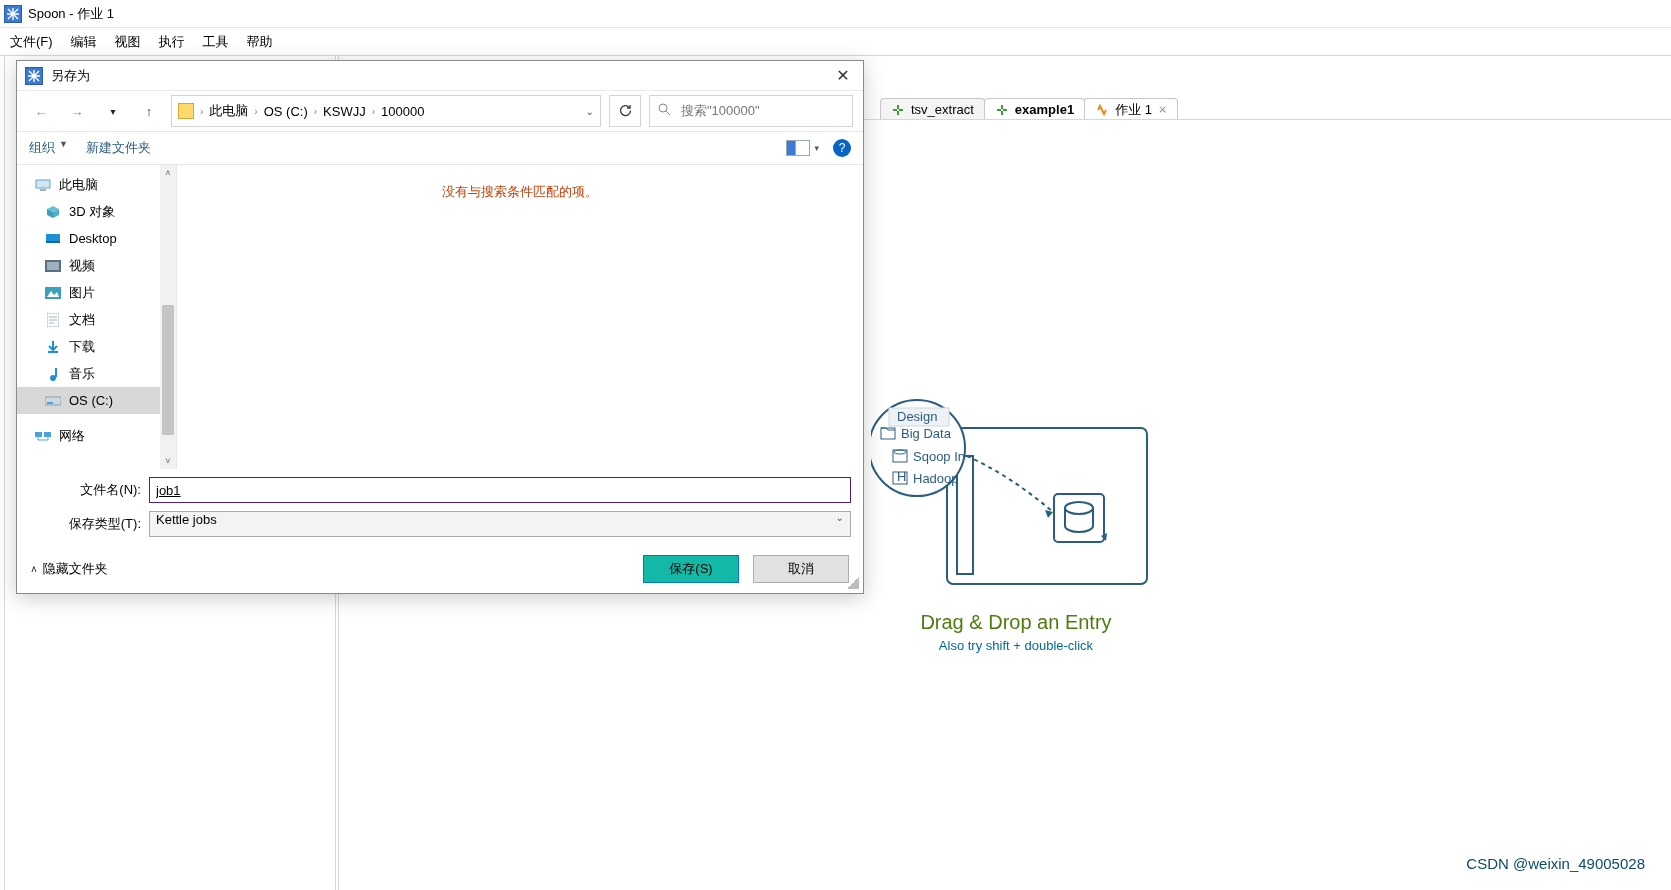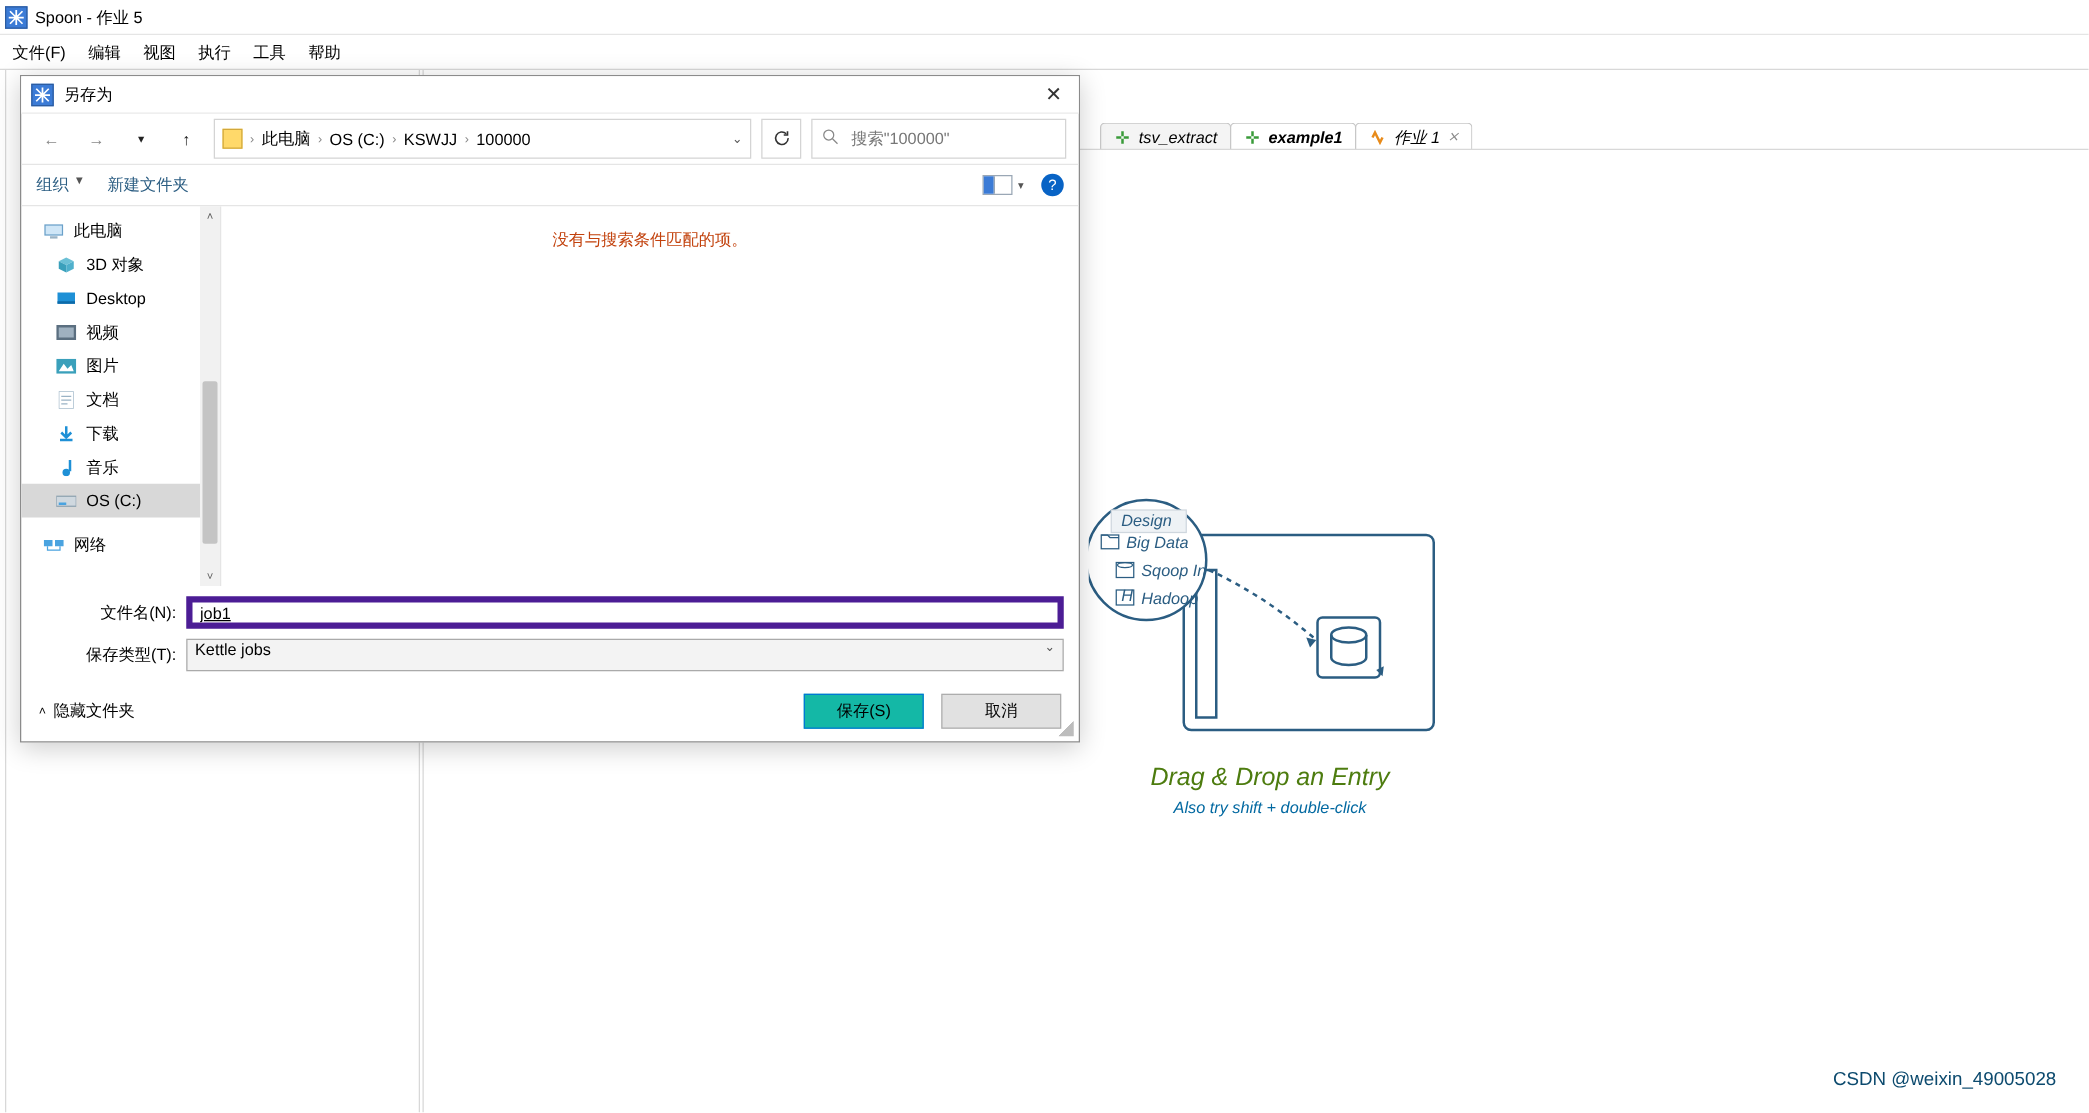--- a/index.html
+++ b/index.html
@@ -3,21 +3,21 @@
 <meta charset="utf-8">
 <style>
   * { box-sizing: border-box; font-family: "Microsoft YaHei", "Segoe UI", Tahoma, sans-serif; font-size: 13px; }
   body { margin:0; width:1671px; height:890px; background:#fff; position:relative; overflow:hidden; color:#000; }
   
   .app-titlebar { height:28px; background:#fff; border-bottom:1px solid #e5e5e5; display:flex; align-items:center; padding:0 4px; gap:6px;}
   .app-icon { width:18px; height:18px; background:#3b7bd6; border:1px solid #2c5ca0; display:flex; align-items:center;justify-content:center;}
   .app-icon svg{width:14px;height:14px;}
   .menubar { height:28px; display:flex; align-items:center; gap:18px; padding:0 10px; border-bottom:1px solid #d8d8d8;}
   .menubar span{cursor:default;}
-  .app-body { position:absolute; top:56px; left:0; right:0; bottom:0; display:flex;font-style:italic; }
+  .app-body { position:absolute; top:56px; left:0; right:0; bottom:0; display:flex; }
   .left-panel { width:332px; border-right:1px solid #d8d8d8; border-left:1px solid #d8d8d8; margin-left:4px; height:100%; position:relative;}
   .left-panel::after{content:"";position:absolute;right:-4px;top:0;bottom:0;width:4px;border-right:1px solid #d8d8d8;}
   .canvas-area { flex:1; position:relative; }
   .tabs-row { position:absolute; top:42px; left:544px; display:flex; align-items:flex-end; height:22px;}
   .tab { height:22px; padding:0 10px; border:1px solid #c7c7c7; border-bottom:none; border-top-left-radius:4px; border-top-right-radius:4px; background:#f4f4f4; display:flex; align-items:center; gap:6px; margin-right:-1px;}
   .tab.active{background:#fff; font-weight:bold;}
   .tab.job{background:#fff;}
   .tab-icon{width:14px;height:14px;display:flex;align-items:center;justify-content:center;}
   .tab-close{color:#888;font-size:11px;}
   .canvas-line{position:absolute;top:63px;left:0;right:0;border-top:1px solid #d8d8d8;}
@@ -54,21 +54,21 @@
   .tree-item.sel{background:#d8d8d8;}
   .tree-item.top{padding-left:18px;}
   .ti-icon{width:16px;height:16px;flex-shrink:0;display:flex;align-items:center;justify-content:center;}
   .tree-scroll{position:absolute;right:0;top:0;width:16px;height:100%;background:#f1f1f1;}
   .tree-scroll .up,.tree-scroll .dn{height:16px;display:flex;align-items:center;justify-content:center;color:#606060;font-size:9px;background:#f1f1f1;}
   .tree-scroll .thumb{position:absolute;top:140px;left:2px;right:2px;height:130px;background:#c4c4c4;border-radius:2px;}
   .file-area{flex:1;display:flex;align-items:flex-start;justify-content:center;padding-top:18px;color:#c2410c;}
   .dlg-fields{padding:8px 12px;display:grid;grid-template-columns:120px 1fr;row-gap:8px;align-items:center;}
   .fld-label{text-align:right;padding-right:8px;}
   .fld-input{height:26px;border:1px solid #7a7a7a;padding:0 6px;background:#fff;width:100%;}
-  .fld-input.focus{border:5px solid #4c1d95;text-decoration:underline;}
+  .fld-input.focus{border:1px solid #4c1d95;text-decoration:underline;}
   .fld-select{height:26px;border:1px solid #aaa;background:#f3f3f3;padding:0 6px;display:flex;align-items:flex-start;justify-content:space-between;}
   .dlg-footer{height:48px;display:flex;align-items:center;padding:0 14px;}
   .hide-folders{display:flex;align-items:center;gap:6px;}
   .hide-folders .chev{font-size:10px;}
   .btns{margin-left:auto;display:flex;gap:14px;}
   .btn{width:96px;height:28px;border:1px solid #adadad;background:#e1e1e1;display:flex;align-items:center;justify-content:center;}
   .btn.primary{border:1px solid #0078d4;background:#14b8a6;}
   .resize-grip{position:absolute;right:4px;bottom:4px;width:12px;height:12px;background:linear-gradient(135deg,transparent 50%,#bdbdbd 50%);}
   .watermark{position:absolute;right:26px;bottom:18px;color:#0c4a6e;font-size:15px;}
 </style>
@@ -76,21 +76,21 @@
 <body>
 
 <div class="app-titlebar">
   <span class="app-icon">
     <svg viewBox="0 0 14 14">
         <g stroke="#fff" stroke-width="1.4" fill="none">
           <path d="M2 2 L12 12 M12 2 L2 12 M7 1 L7 13 M1 7 L13 7"></path>
         </g>
       </svg>
   </span>
-  <span>Spoon - 作业 5</span>
+  <span>Spoon - 作业 1</span>
 </div>
 <div class="menubar">
   <span>文件(F)</span>
   <span>编辑</span>
   <span>视图</span>
   <span>执行</span>
   <span>工具</span>
   <span>帮助</span>
 </div>
 

